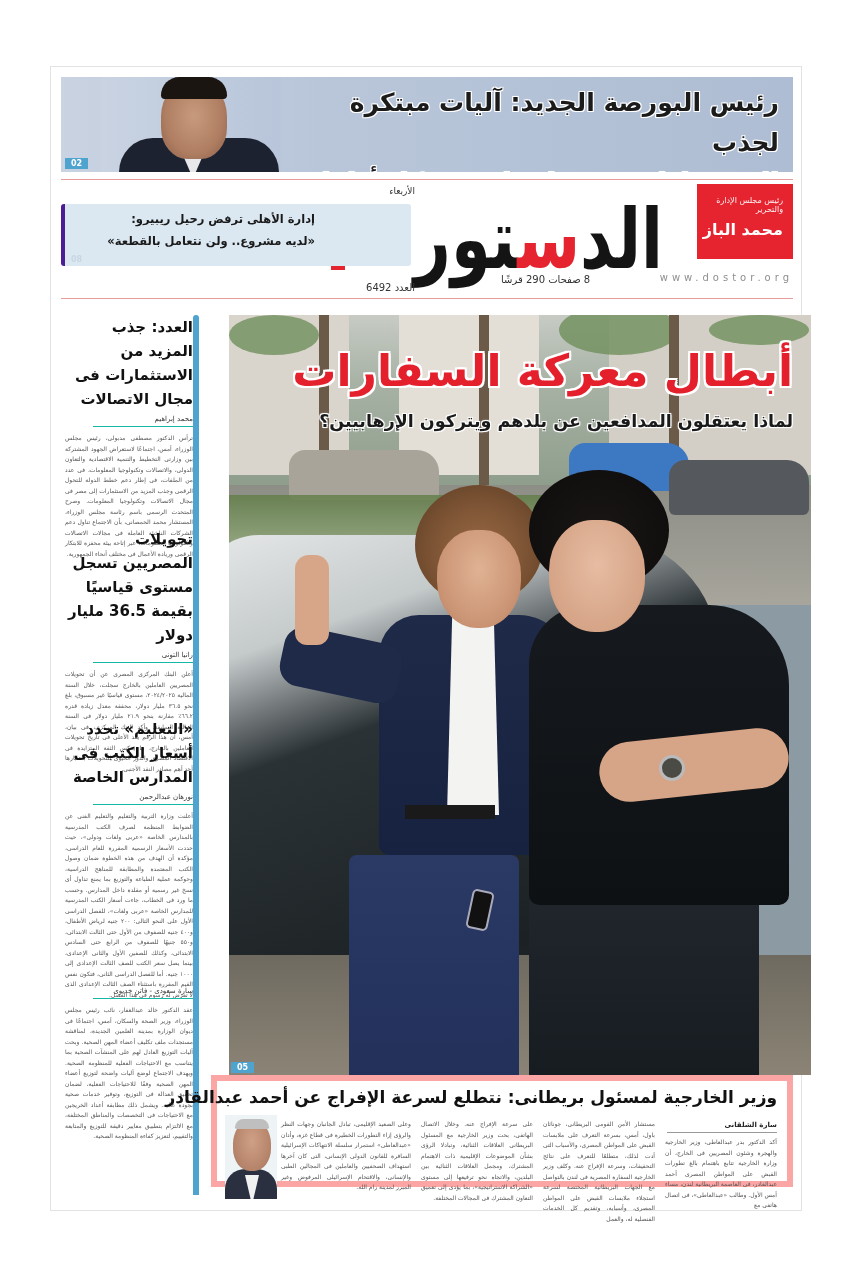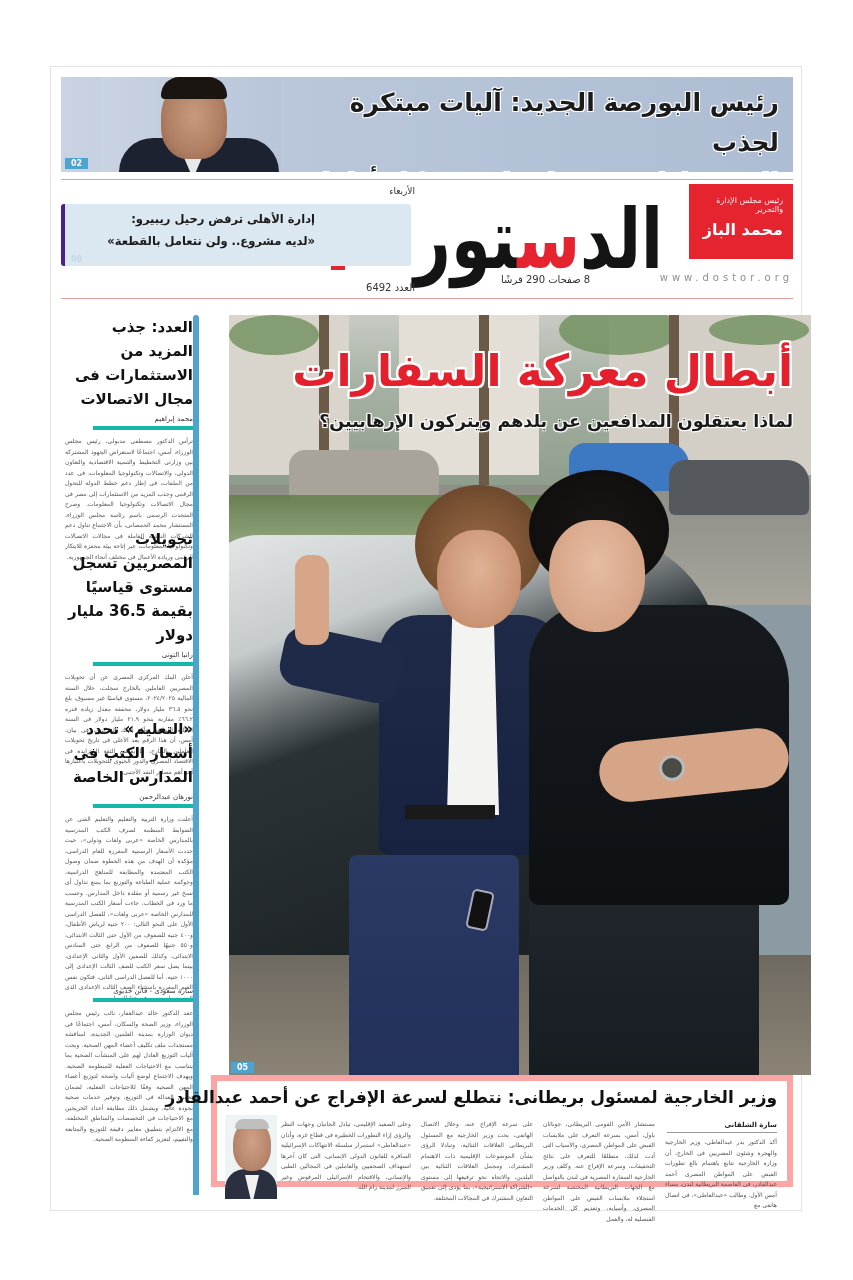--- a/index.html
+++ b/index.html
@@ -15,21 +15,21 @@
   .banner-photo .suit { position:absolute; left: 18px; bottom:0; width:160px; height:34px; background:#1d2230; border-radius: 60px 60px 0 0; }
   .banner-photo .shirt { position:absolute; left: 78px; bottom:0; width:28px; height:26px; background:#e8e8ea; clip-path: polygon(0 0,100% 0,60% 100%,40% 100%); }
   .banner-photo .head { position:absolute; left: 60px; top: 4px; width: 66px; height: 78px; background: radial-gradient(ellipse at 50% 45%, #c89a7c 0%, #b07f63 60%, #8a5e48 100%); border-radius: 45% 45% 40% 40%; }
   .banner-photo .hair { position:absolute; left: 60px; top: 0px; width: 66px; height: 22px; background:#1b1512; border-radius: 30px 30px 6px 6px; }
   .page-tag { position:absolute; background:#4fa3cf; color:#fff; font-size:8px; font-weight:bold; padding: 1px 6px; font-family: "DejaVu Sans", sans-serif; }
   .banner-tag { left: 4px; bottom: 3px; }
   .banner-headline { position:absolute; right: 14px; top: 6px; width: 500px; direction: rtl; text-align: right; font-family: "DejaVu Sans", sans-serif; font-weight: bold; font-size: 25px; line-height: 40px; color: #1b1b1b; text-shadow: 0 0 2px #fff, 1px 1px 0 #fff, -1px -1px 0 #fff, 1px -1px 0 #fff, -1px 1px 0 #fff; }
 
   
   .masthead { position:absolute; left: 10px; top: 112px; width: 732px; height: 120px; border-top: 1px solid #e89b9b; border-bottom: 1px solid #e89b9b; }
-  .editor-box { position:absolute; right: 0; top: 4px; width: 104px; height: 75px; background:#e62430; direction: rtl; text-align: right; padding: 12px 10px 0 0; color:#fff; }
+  .editor-box { position:absolute; right: 0; top: 4px; width: 96px; height: 75px; background:#e62430; direction: rtl; text-align: right; padding: 12px 10px 0 0; color:#fff; }
   .editor-box .role { font-size: 8px; opacity: 0.95; }
   .editor-box .name { font-size: 16px; font-weight: bold; margin-top: 6px; }
   .website { position:absolute; right: 0; top: 92px; width: 150px; text-align: right; font-size: 10px; letter-spacing: 4px; color:#8f8f8f; font-family: "DejaVu Sans", sans-serif; }
   .logo-text { position:absolute; left: 362px; top: 14px; width: 240px; height: 90px; direction: rtl; text-align: center; font-size: 64px; font-weight: bold; line-height: 90px; color: #141414; letter-spacing: -2px; font-family: "DejaVu Sans", sans-serif; transform: scaleY(1.3); }
   .logo-text .r { color:#e62430; }
   .price { position:absolute; left: 440px; top: 94px; direction: rtl; font-size: 10px; color:#333; }
 
   .date-block { position:absolute; left: 270px; top: 8px; width: 84px; direction: rtl; text-align: right; }
   .weekday { font-size: 9px; color: #333; position: absolute; right: 0; top: -2px; }
   .date-rows { position:absolute; right: 0; top: 16px; width: 84px; }
@@ -42,21 +42,21 @@
   .teaser-box .line { position:absolute; right: 96px; width: 260px; direction: rtl; text-align: right; font-weight: bold; font-size: 11.5px; color: #1a1a1a; }
   .teaser-box .l1 { top: 8px; }
   .teaser-box .l2 { top: 30px; }
   .teaser-tag { position:absolute; left: 6px; bottom: 2px; font-size: 8px; color:#c6d6e2; font-weight:bold; }
 
   
   .left-col { position:absolute; left: 10px; top: 248px; width: 132px; height: 880px; }
   .left-rule { position:absolute; left: 142px; top: 248px; width: 6px; height: 880px; background:#4fa3cf; border-radius: 3px 3px 0 0; }
   .story { position:absolute; right: 0; width: 128px; direction: rtl; text-align: right; }
   .story h3 { font-size: 15px; line-height: 24px; font-weight: bold; color: #111; }
-  .story .byline { font-size: 7px; color:#333; margin-top: 4px; padding-bottom: 3px; border-bottom: 4px solid #14b8a6; width: 100px; margin-right: 0; margin-left: auto; }
+  .story .byline { font-size: 7px; color:#333; margin-top: 4px; padding-bottom: 3px; border-bottom: 1px solid #14b8a6; width: 100px; margin-right: 0; margin-left: auto; }
   .story .body { font-size: 6px; line-height: 10.5px; color:#555; margin-top: 6px; text-align: justify; }
 
   
   .main-photo { position:absolute; left: 178px; top: 248px; width: 582px; height: 760px; overflow: hidden; background: #8c9aa3; }
   .sky { position:absolute; left:0; top:0; width:100%; height:170px; background: linear-gradient(180deg,#c7cbc4 0%,#a7b2a5 40%,#8f9e8c 100%); }
   .building { position:absolute; top: 0; height: 160px; background:#d9d5cc; }
   .tree { position:absolute; top: 0; width: 10px; height: 175px; background:#6b5a48; }
   .foliage { position:absolute; border-radius: 50%; background:#6f8f5b; opacity: 0.8; }
   .car-bg { position:absolute; border-radius: 16px 22px 6px 6px; }
   .street { position:absolute; left:0; top: 170px; width:100%; height: 120px; background: linear-gradient(180deg,#8d8e86 0%,#a7a59c 100%); }

